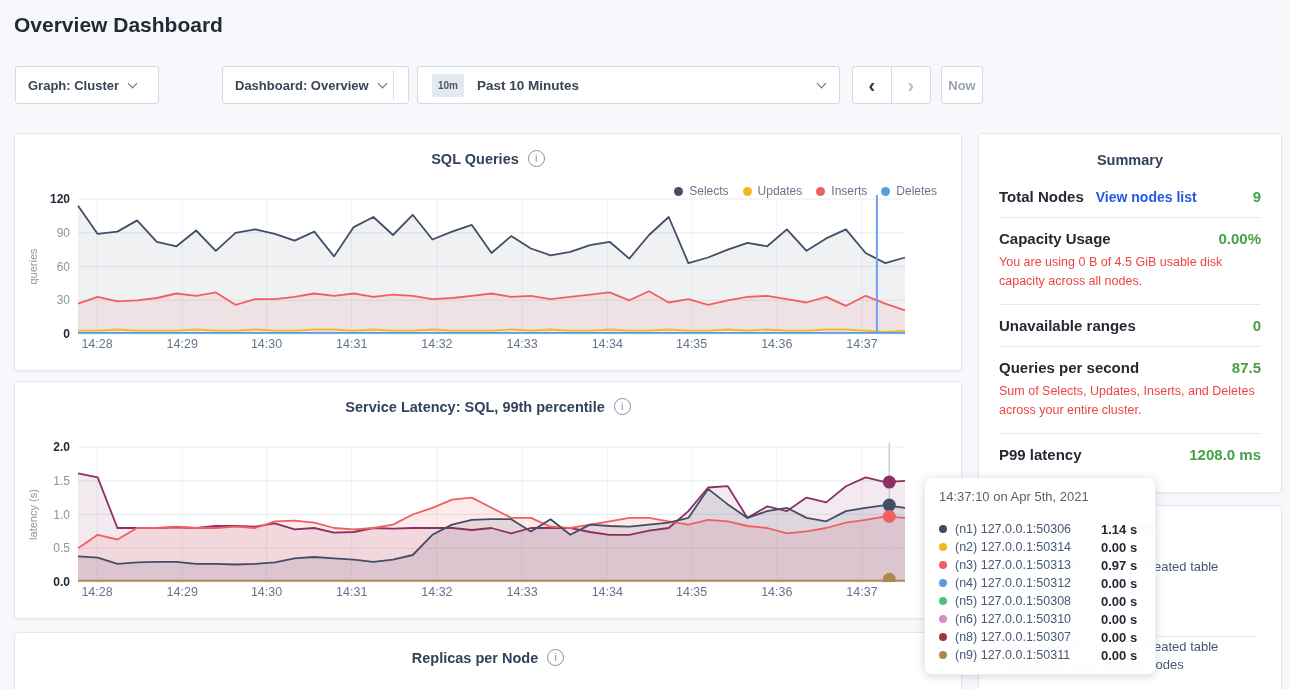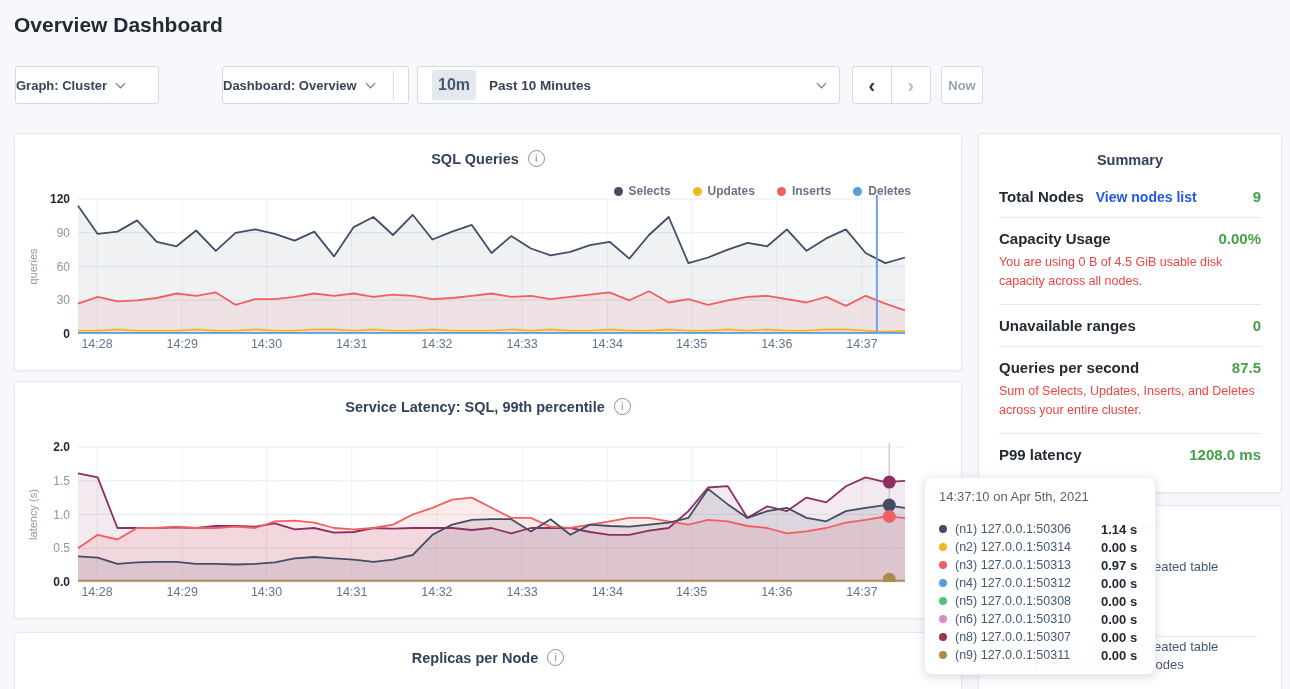--- a/index.html
+++ b/index.html
@@ -11,47 +11,47 @@
   }
   .panel {
     position:absolute; background:#fff; border:1px solid #e3e7ee;
     border-radius:5px; box-shadow:0 1px 3px rgba(56,66,86,0.05);
   }
   
   #page-title { position:absolute; left:14px; top:13px; font-size:21px; font-weight:600; color:#242a35; }
   .ctl {
     position:absolute; top:66px; height:38px; background:#fff;
     border:1px solid #d5dae1; border-radius:3px; display:flex; align-items:center;
-    padding:0 0; font-size:13px; font-weight:bold; color:#394455; cursor:pointer;
+    padding:0 12px; font-size:13px; font-weight:bold; color:#394455; cursor:pointer;
   }
   .chev { width:7px; height:7px; border-right:1.7px solid #5f6c80; border-bottom:1.7px solid #5f6c80;
           transform:rotate(45deg); margin-left:10px; margin-top:-4px; flex:none; }
   #ctl-divider { position:absolute; left:393px; top:70px; width:1px; height:30px; background:#d9dde3; }
   #time-box { left:417px; width:423px; padding:0 14px; }
-  .badge-10m { background:#e4e8ef; color:#475872; font-size:16px; font-weight:bold;
+  .badge-10m { background:#e4e8ef; color:#475872; font-size:10px; font-weight:bold;
                padding:6px 6px; border-radius:3px; margin-right:13px; }
   #time-box .chev { margin-left:auto; }
   #nav-group { left:852px; width:79px; padding:0; }
   .nav-half { width:39px; height:100%; display:flex; align-items:center; justify-content:center;
               font-size:20px; font-weight:bold; }
   #nav-prev { color:#2b3442; border-right:1px solid #d5dae1; }
   #nav-next { color:#b9c0cb; }
   #btn-now { left:941px; width:42px; justify-content:center; color:#9aa3b1; }
 
   
   #panel-sql      { left:14px; top:133px; width:948px; height:238px; }
   #panel-latency  { left:14px; top:381px; width:948px; height:238px; }
   #panel-replicas { left:14px; top:632px; width:948px; height:140px; }
   .chart-title-row { position:absolute; left:0; right:0; top:16px; display:flex;
                      justify-content:center; align-items:center; gap:9px; }
   .chart-title { font-size:14.5px; font-weight:bold; color:#33415c; }
   .info-icon { width:17px; height:17px; border:1px solid #8391a5; border-radius:50%;
                color:#8391a5; font-size:11px; line-height:15px; text-align:center;
                font-style:normal; cursor:pointer; flex:none; }
-  .legend { position:absolute; right:50px; top:50px; display:flex; gap:22px; align-items:center;font-weight:bold; }
+  .legend { position:absolute; right:24px; top:50px; display:flex; gap:14px; align-items:center; }
   .legend-item { display:flex; align-items:center; gap:6px; font-size:12px; color:#6a7487; cursor:pointer; }
   .legend-dot { width:9px; height:9px; border-radius:50%; flex:none; }
   svg.chart { position:absolute; left:0; top:55px; }
   .tick-strong { font-size:12px; font-weight:bold; fill:#242a35; }
   .tick-weak   { font-size:12px; fill:#8c95a5; }
   .tick-x      { font-size:12.5px; fill:#64748c; }
   .ylab        { font-size:11px; fill:#8c95a5; }
 
   
   #panel-summary { left:978px; top:133px; width:304px; height:360px; padding:18px 20px 6px; }

